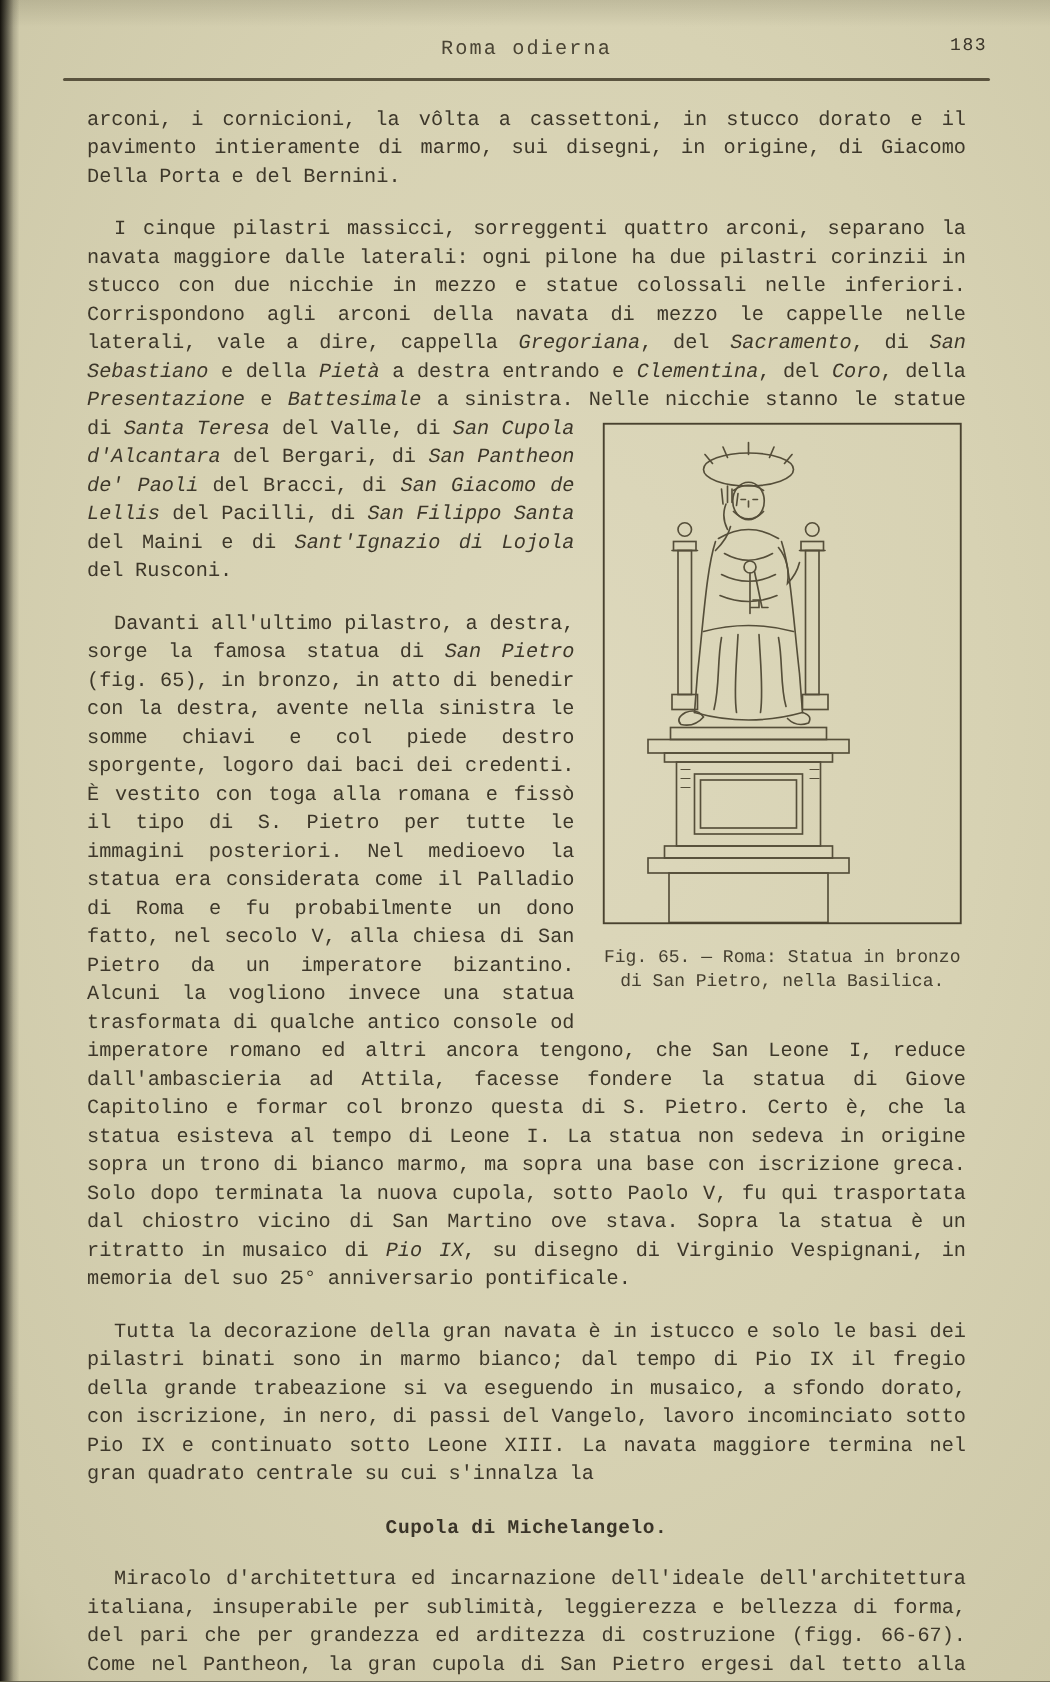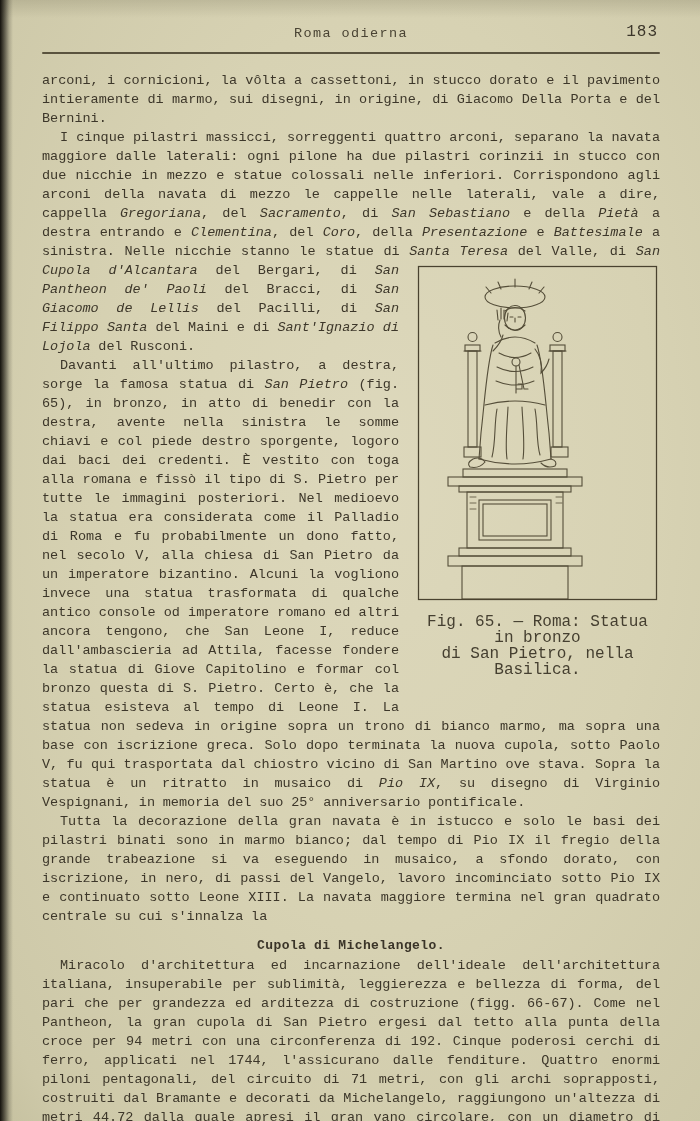--- a/index.html
+++ b/index.html
@@ -22,40 +22,40 @@
     z-index:2;
   }
 
   .page{position:absolute;inset:0;padding:24px 40px 0 42px;z-index:1;}
 
   .running-header{position:relative;height:18px;}
   .head-center{
     position:absolute;left:0;right:0;top:2px;text-align:center;
     font-size:13.5px;letter-spacing:1.4px;color:#4a4434;
   }
-  .page-num{position:absolute;right:2px;top:-1px;font-size:16px;color:#3c362a;letter-spacing:1px;}
+  .page-num{position:absolute;right:2px;top:-1px;font-size:12px;color:#3c362a;letter-spacing:1px;}
 
   .rule{height:2px;margin-top:10px;background:#49422f;opacity:.88;border-radius:1px;}
 
   .body-text{
     margin-top:17px;
     font-size:13.5px;line-height:19px;text-align:justify;
     word-spacing:-0.4px;color:#3d372a;
   }
-  p.para{margin:0;text-indent:18px;}
+  p.para{margin:16px;text-indent:18px;}
   p.para.no-indent{text-indent:0;}
 
   .figure{
     float:right;width:245px;margin:2px 0 24px 16px;
     text-indent:0;text-align:center;
   }
   .figure svg{display:block;}
   .caption{
     display:block;margin-top:11px;
-    font-size:16px;line-height:16px;color:#453f30;
+    font-size:12px;line-height:16px;color:#453f30;
     text-align:center;word-spacing:0;
   }
 
   .section-heading{
     font-size:13px;font-weight:bold;text-align:center;
     margin:10px 0 1px;letter-spacing:.4px;color:#3a3428;text-indent:0;
   }
 </style>
 </head>
 <body>

